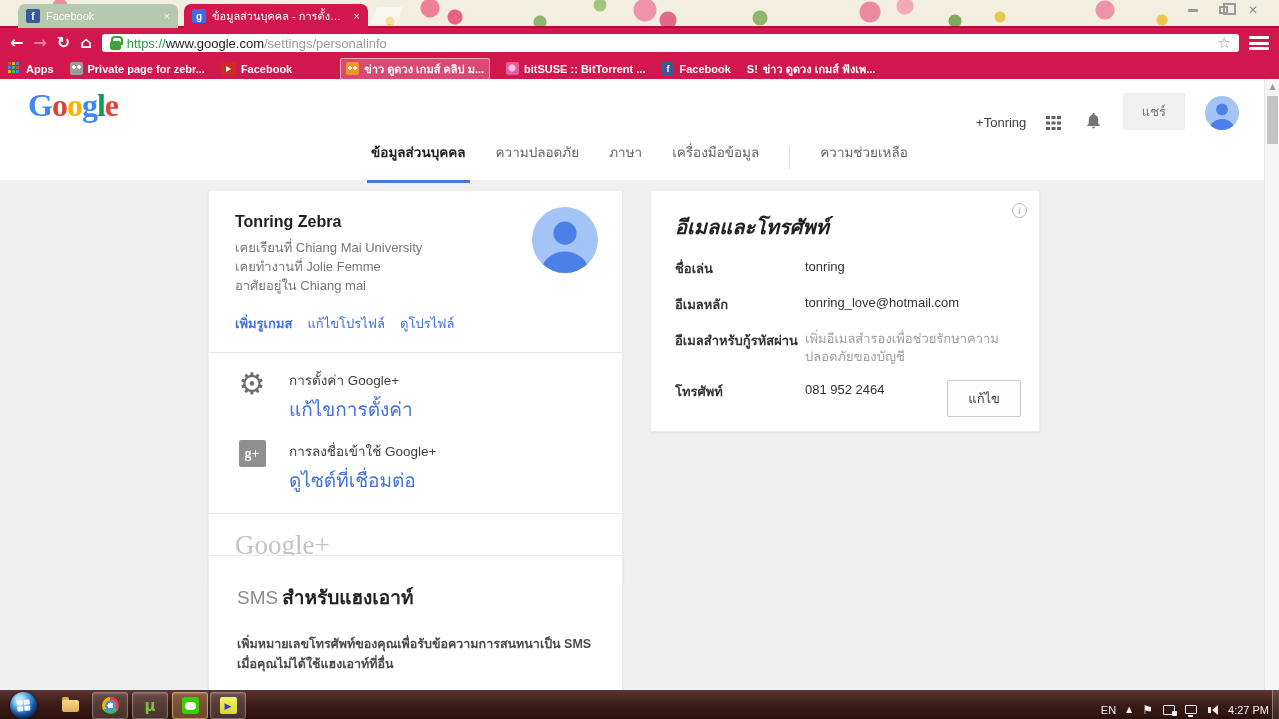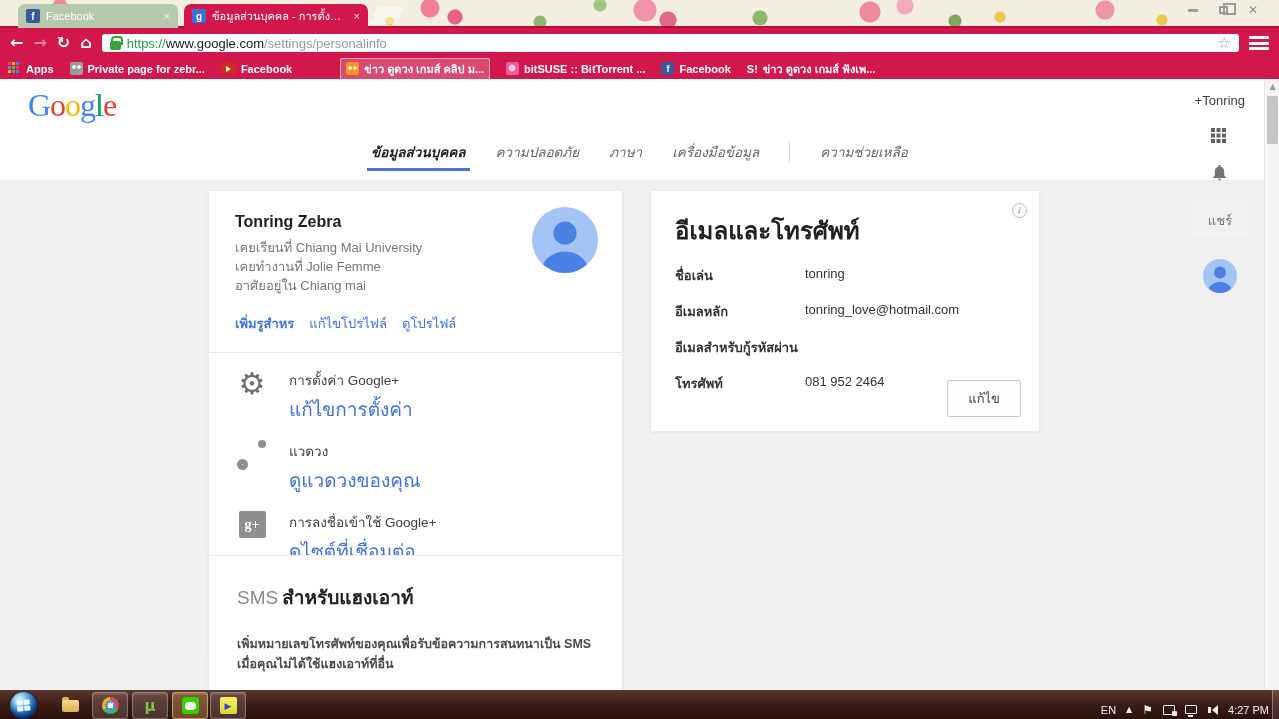--- a/index.html
+++ b/index.html
@@ -88,34 +88,34 @@
                       radial-gradient(circle at 9px 6px,#fff 0 1.5px,rgba(0,0,0,0) 2px); }
   .ico-bitsuse{ background:#e85ba0;
      background-image:radial-gradient(circle at 6px 6px,#f8c7de 0 3px,rgba(0,0,0,0) 4px); }
   .ico-fb{ background:#3b5998; }
   .ico-sanook{ color:#fff; font-size:11px; } 
 
   
   .page{ position:absolute; left:0; top:79px; width:1279px; height:611px; background:#f0f0f0; overflow:hidden; }
   .page-header{ position:absolute; left:0; top:0; width:1279px; height:101px; background:#fff; }
   .glogo{ position:absolute; left:28px; top:8px; font-family:"Liberation Serif",serif;
-          font-size:32px; letter-spacing:-1px; }
+          font-size:32px; letter-spacing:-1px;font-weight:bold; }
   .glogo span{ display:inline-block; }
   .c-blue{ color:#4285f4; } .c-red{ color:#db4437; } .c-yellow{ color:#f4b400; } .c-green{ color:#0f9d58; }
-  .header-right{ position:absolute; right:28px; top:14px; display:flex; align-items:center; gap:20px;flex-direction:column; }
+  .header-right{ position:absolute; right:40px; top:14px; display:flex; align-items:flex-end; gap:20px; }
   .plus-link{ font-size:13px; color:#404040; }
   .apps-grid{ width:3.5px; height:3.5px; background:#616161; margin:0 14px 11px 0;
               box-shadow:5.5px 0 #616161,11px 0 #616161,0 5.5px #616161,5.5px 5.5px #616161,
                          11px 5.5px #616161,0 11px #616161,5.5px 11px #616161,11px 11px #616161; }
   .share-btn{ background:#f1f1f1; border:1px solid #ededed; border-radius:2px; padding:7px 18px;
               font-size:13px; color:#737373; }
   .avatar{ width:34px; height:34px; border-radius:50%; overflow:hidden; background:#a4c4f6; }
   .nav-tabs{ position:absolute; left:0; top:62px; width:1279px; display:flex; justify-content:center;
              align-items:center; gap:30px; font-size:13.5px; color:#666; }
-  .nav-item{ position:relative; padding-bottom:8px;font-style:italic; }
+  .nav-item{ position:relative; padding-bottom:20px; }
   .nav-item.active{ color:#212121; font-weight:bold; }
   .nav-underline{ position:absolute; left:-4px; right:-4px; bottom:0; height:3px; background:#4d73d8; }
   .nav-divider{ width:1px; height:22px; background:#dcdcdc; margin-bottom:8px; }
 
   .card{ position:absolute; background:#fff; border:1px solid #ececec;
          box-shadow:0 1px 2px rgba(0,0,0,.06); }
   .profile-card{ left:208px; top:111px; width:415px; min-height:348px; padding:22px 26px; }
   .profile-name{ font-size:16px; font-weight:bold; color:#212121; margin-bottom:7px; }
   .profile-line{ font-size:13px; color:#777; line-height:19px; }
   .profile-links{ display:flex; gap:15px; margin-top:18px; font-size:13px; }
@@ -133,21 +133,21 @@
   .circles-icon .c2{ position:absolute; right:1px; top:0; width:8px; height:8px;
                      border:4px solid #8e8e8e; border-radius:50%; background:#fff; }
   .gplus-badge{ width:27px; height:27px; border-radius:2px; background:#8f8f8f; color:#fff;
                 display:flex; align-items:center; justify-content:center;
                 font:bold 14px "Liberation Serif",serif; }
   .sec-title{ font-size:13.5px; color:#404040; }
   .sec-link{ font-size:19px; margin-top:3px; }
   .gplus-footer{ font-family:"Liberation Serif",serif; font-size:27px; color:#c3c3c3; margin-top:4px; }
 
   .email-card{ left:650px; top:111px; width:390px; height:242px; padding:20px 24px; }
-  .email-title{ font-size:24px; font-weight:bold; color:#212121; }
+  .email-title{ font-size:20px; font-weight:bold; color:#212121;font-style:italic; }
   .info-icon{ position:absolute; top:12px; right:12px; width:15px; height:15px;
               border:1px solid #b9b9b9; border-radius:50%; color:#b9b9b9;
               font:italic bold 10px "Liberation Serif",serif;
               display:flex; align-items:center; justify-content:center; }
   .email-row{ display:flex; margin-top:15px; font-size:13px; }
   .email-label{ width:130px; flex:none; font-weight:bold; color:#333; }
   .email-value{ color:#333; width:215px; line-height:18px; }
   .email-value.muted{ color:#9e9e9e; }
   .edit-btn{ position:absolute; right:18px; bottom:14px; background:#fdfdfd;
              border:1px solid #c9c9c9; border-radius:2px; padding:7px 20px;
@@ -327,21 +327,21 @@
           <span>ความช่วยเหลือ</span></div>
       </div>
     </div>
 
     <div class="card profile-card">
       <div class="profile-name">Tonring Zebra</div>
       <div class="profile-line">เคยเรียนที่ Chiang Mai University</div>
       <div class="profile-line">เคยทำงานที่ Jolie Femme</div>
       <div class="profile-line">อาศัยอยู่ใน Chiang mai</div>
       <div class="profile-links">
-        <a class="blue first" href="#">เพิ่มรูสำหร</a>
+        <a class="blue first" href="#">เพิ่มรูเกมส</a>
         <a class="blue" href="#">แก้ไขโปรไฟล์</a>
         <a class="blue" href="#">ดูโปรไฟล์</a>
       </div>
       <div class="big-avatar">
         <svg width="66" height="66" viewBox="0 0 24 24">
           <circle cx="12" cy="9.5" r="4.2" fill="#4b80e6"></circle>
           <path d="M3.5 22c1.6-4.3 5.3-5.8 8.5-5.8s6.9 1.5 8.5 5.8v2.5h-17z" fill="#4b80e6"></path>
         </svg>
       </div>
       <hr class="hr">
@@ -349,32 +349,20 @@
         <div class="sec-ico">
             <span class="gear-glyph">⚙</span>
           </div>
         <div>
           <div class="sec-title">การตั้งค่า Google+</div>
           <div class="sec-link"><a class="blue" href="#">แก้ไขการตั้งค่า</a></div>
         </div>
       </div>
       <div class="sec-row">
         <div class="sec-ico">
-          <div class="circles-icon">
-              <div class="c1"></div>
-              <div class="c2"></div>
-            </div>
-        </div>
-        <div>
-          <div class="sec-title">แวดวง</div>
-          <div class="sec-link"><a class="blue" href="#">ดูแวดวงของคุณ</a></div>
-        </div>
-      </div>
-      <div class="sec-row">
-        <div class="sec-ico">
           <div class="gplus-badge">g+</div>
         </div>
         <div>
           <div class="sec-title">การลงชื่อเข้าใช้ Google+</div>
           <div class="sec-link"><a class="blue" href="#">ดูไซต์ที่เชื่อมต่อ</a></div>
         </div>
       </div>
       <hr class="hr">
       <div class="gplus-footer">Google+</div>
     </div>
@@ -385,20 +373,21 @@
       <div class="email-row">
         <div class="email-label">ชื่อเล่น</div>
         <div class="email-value">tonring</div>
       </div>
       <div class="email-row">
         <div class="email-label">อีเมลหลัก</div>
         <div class="email-value">tonring_love@hotmail.com</div>
       </div>
       <div class="email-row">
         <div class="email-label">อีเมลสำหรับกู้รหัสผ่าน</div>
+        <div class="email-value muted">เพิ่มอีเมลสำรองเพื่อช่วยรักษาความปลอดภัยของบัญชี</div>
       </div>
       <div class="email-row">
         <div class="email-label">โทรศัพท์</div>
         <div class="email-value">081 952 2464</div>
       </div>
       <button class="edit-btn">แก้ไข</button>
     </div>
 
     <div class="card sms-card">
       <div class="sms-title">

